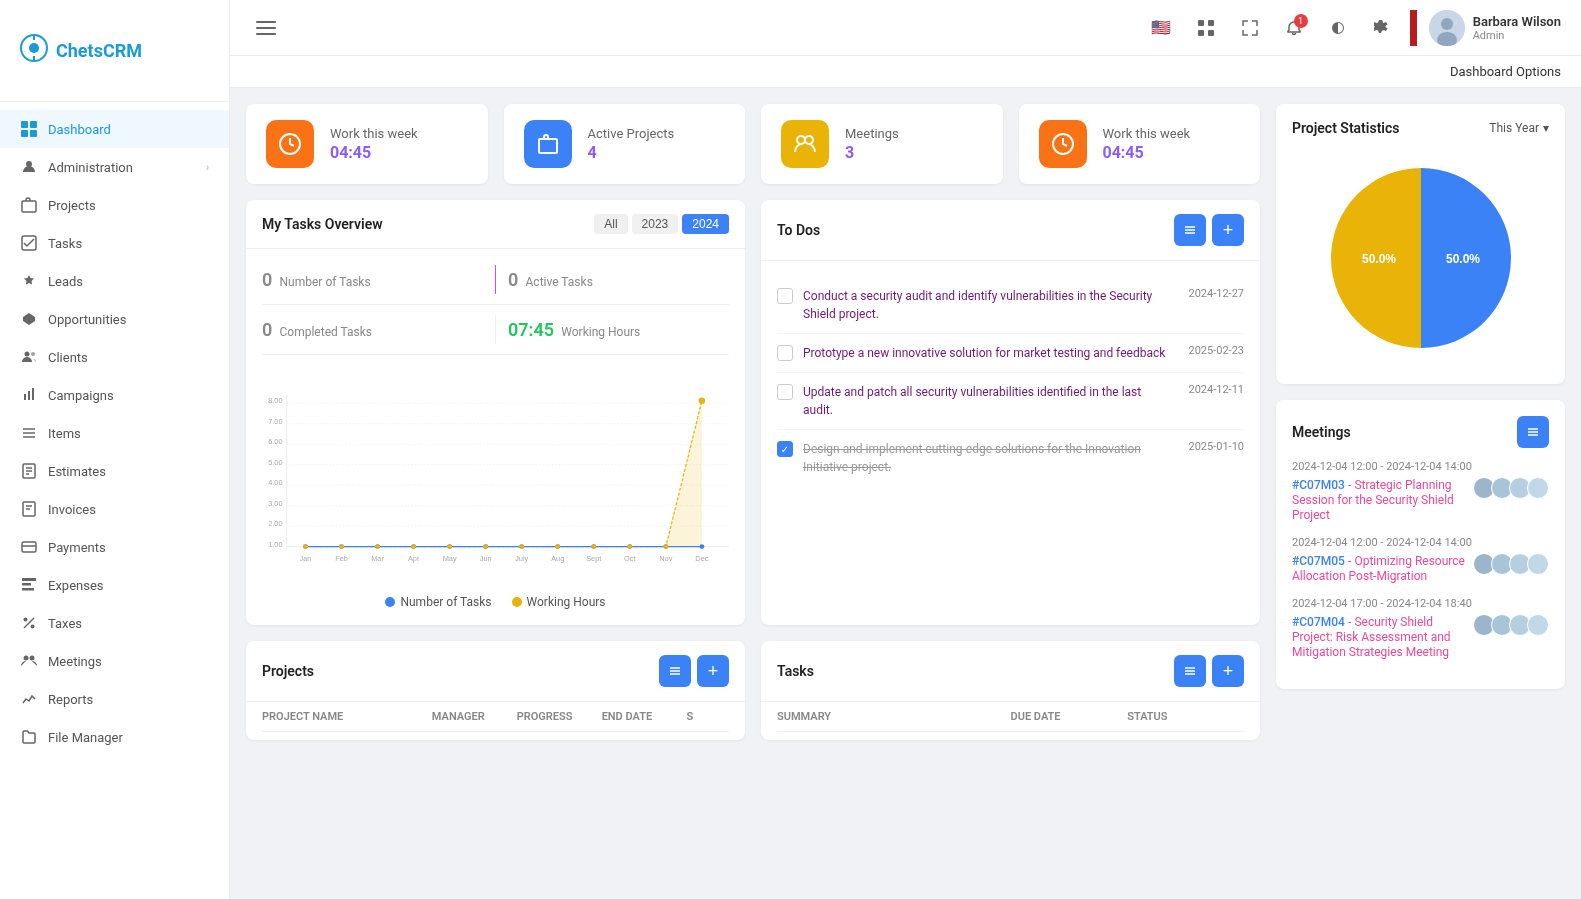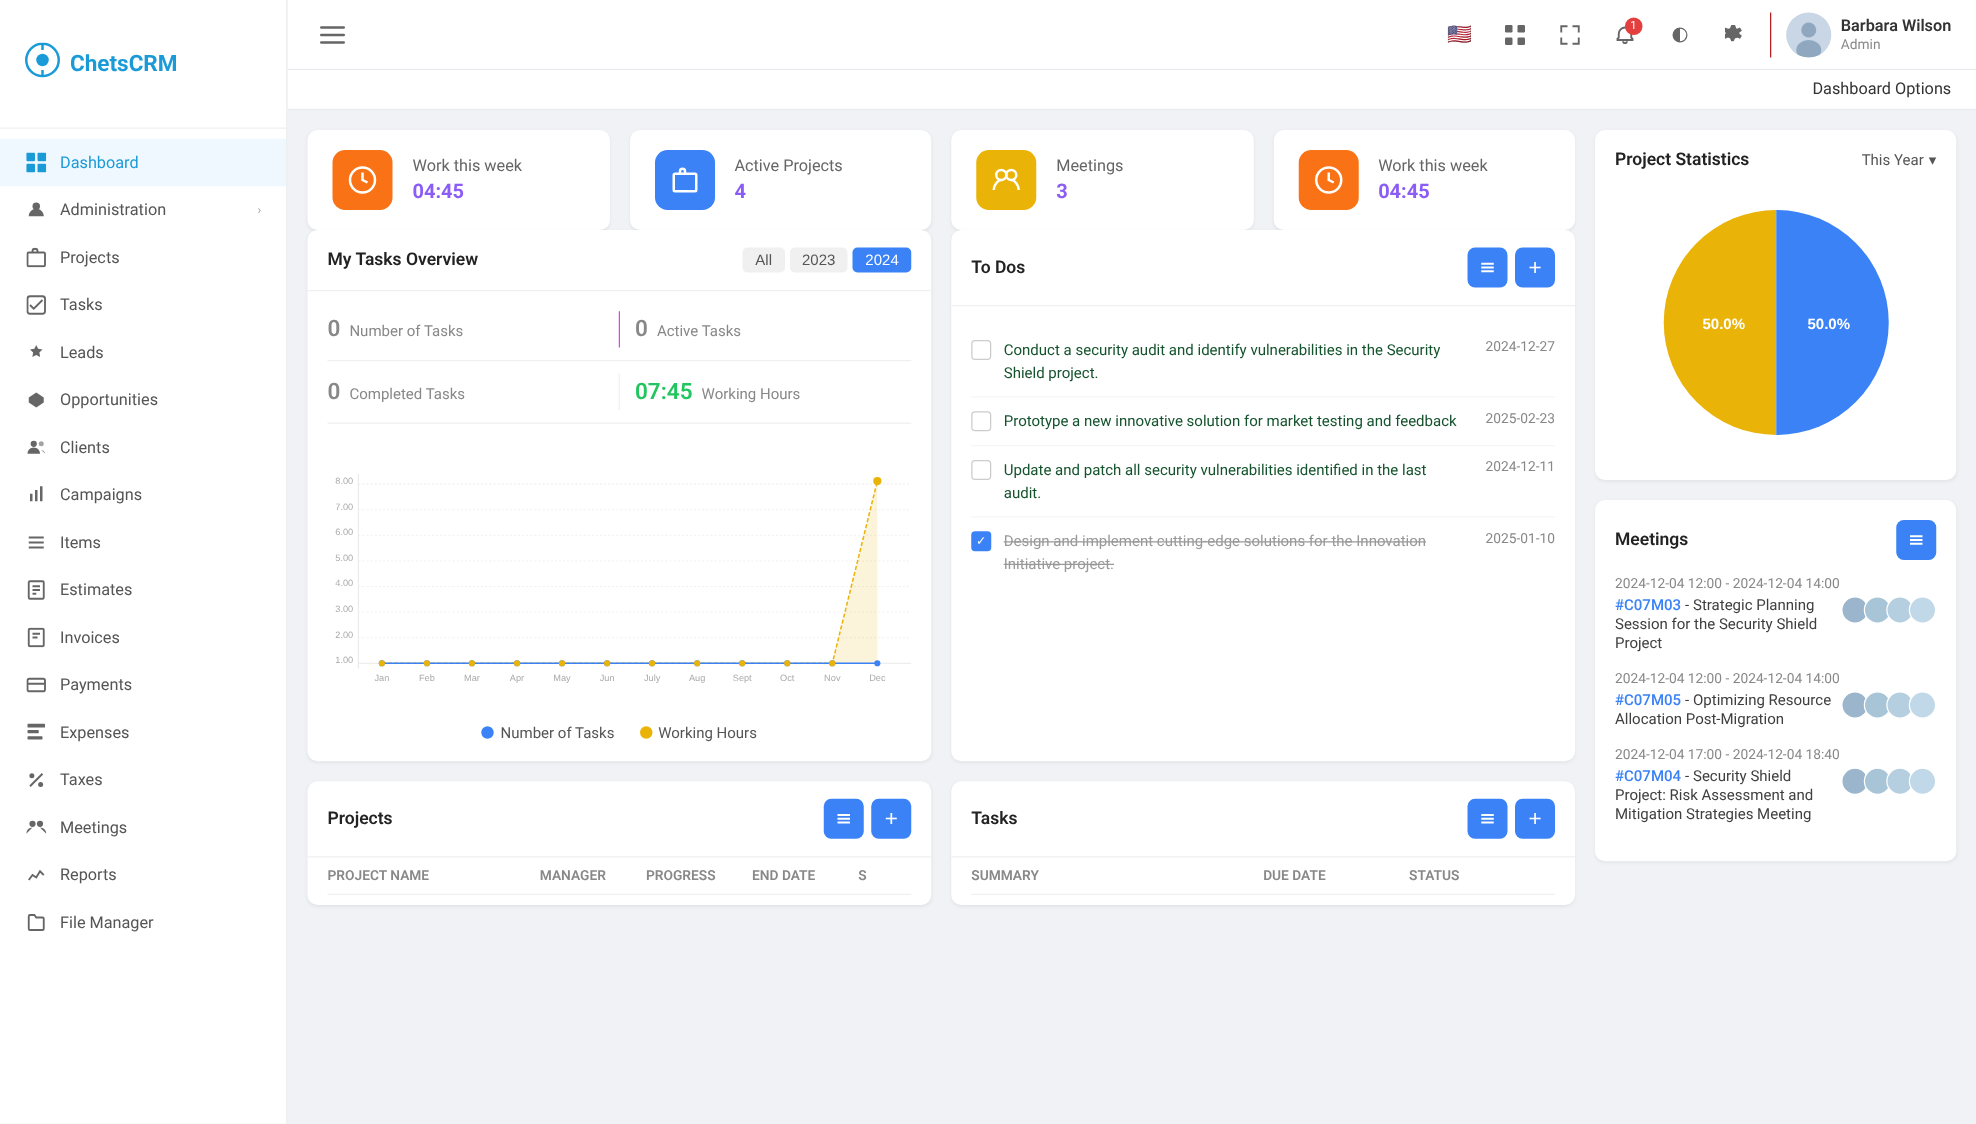--- a/index.html
+++ b/index.html
@@ -22,37 +22,37 @@
     
     .main-area { flex: 1; display: flex; flex-direction: column; overflow: hidden; }
     
     
     .header { background: #fff; border-bottom: 1px solid #e8eaed; padding: 0 20px; height: 56px; display: flex; align-items: center; gap: 12px; flex-shrink: 0; }
     .header-spacer { flex: 1; }
     .header-actions { display: flex; align-items: center; gap: 12px; }
     .header-icon { width: 32px; height: 32px; display: flex; align-items: center; justify-content: center; cursor: pointer; border-radius: 6px; color: #555; font-size: 16px; }
     .notif-wrapper { position: relative; }
     .notif-badge { position: absolute; top: 2px; right: 2px; background: #e53e3e; color: #fff; border-radius: 50%; width: 14px; height: 14px; font-size: 9px; display: flex; align-items: center; justify-content: center; }
-    .user-section { display: flex; align-items: center; gap: 8px; padding-left: 12px; border-left: 1px solid #b91c1c; cursor: pointer; }
+    .user-section { display: flex; align-items: center; gap: 8px; padding-left: 12px; border-left: 7px solid #b91c1c; cursor: pointer; }
     .user-avatar { width: 36px; height: 36px; border-radius: 50%; background: #c8d6e5; display: flex; align-items: center; justify-content: center; overflow: hidden; font-size: 14px; }
     .user-info { display: flex; flex-direction: column; }
     .user-name { font-size: 13px; font-weight: 600; color: #333; }
     .user-role { font-size: 11px; color: #888; }
     
     
     .dashboard-options-bar { background: #fff; border-bottom: 1px solid #e8eaed; padding: 8px 20px; display: flex; justify-content: flex-end; align-items: center; flex-shrink: 0; }
     .dashboard-options-btn { font-size: 13px; color: #333; cursor: pointer; }
     
     
     .content { flex: 1; overflow-y: auto; padding: 16px; display: flex; gap: 16px; }
     .content-left { flex: 1; min-width: 0; }
     .content-right { width: 289px; flex-shrink: 0; }
     
     
-    .stats-row { display: flex; gap: 16px; margin-bottom: 0; border-radius: 18px; }
+    .stats-row { display: flex; gap: 16px; margin-bottom: 16px; border-radius: 18px; }
     .stat-card { flex: 1; background: #fff; border-radius: 8px; padding: 16px 20px; display: flex; align-items: center; gap: 16px; box-shadow: 0 1px 3px rgba(0,0,0,0.06); }
     .stat-icon { width: 48px; height: 48px; border-radius: 10px; display: flex; align-items: center; justify-content: center; font-size: 22px; color: #fff; flex-shrink: 0; }
     .stat-icon.orange { background: #f97316; }
     .stat-icon.blue { background: #3b82f6; }
     .stat-icon.yellow { background: #eab308; }
     .stat-icon.orange2 { background: #f97316; }
     .stat-info .stat-label { font-size: 13px; color: #666; }
     .stat-info .stat-value { font-size: 16px; font-weight: 700; color: #8b5cf6; margin-top: 2px; }
     
     
@@ -74,21 +74,21 @@
     
     
     .panels-row { display: flex; gap: 16px; }
     .panel-half { flex: 1; min-width: 0; }
     
     
     .todo-item { display: flex; align-items: flex-start; gap: 10px; padding: 10px 0; border-bottom: 1px solid #f5f5f5; }
     .todo-item:last-child { border-bottom: none; }
     .todo-checkbox { width: 16px; height: 16px; border: 1.5px solid #ccc; border-radius: 3px; flex-shrink: 0; margin-top: 1px; cursor: pointer; display: flex; align-items: center; justify-content: center; }
     .todo-checkbox.checked { background: #3b82f6; border-color: #3b82f6; color: #fff; font-size: 10px; }
-    .todo-text { flex: 1; font-size: 12px; color: #14532d; line-height: 1.5; }
+    .todo-text { flex: 1; font-size: 12px; color: #701a75; line-height: 1.5; }
     .todo-text.strikethrough { text-decoration: line-through; color: #999; }
     .todo-date { font-size: 11px; color: #888; white-space: nowrap; margin-left: 8px; }
     
     .btn-icon { width: 32px; height: 32px; border-radius: 6px; background: #3b82f6; color: #fff; border: none; cursor: pointer; display: flex; align-items: center; justify-content: center; font-size: 16px; }
     .panel-action-btns { display: flex; gap: 6px; }
     
     
     .right-panel { background: #fff; border-radius: 8px; box-shadow: 0 1px 3px rgba(0,0,0,0.06); margin-bottom: 16px; padding: 16px; }
     .right-panel-header { display: flex; align-items: center; justify-content: space-between; margin-bottom: 12px; }
     .right-panel-title { font-size: 14px; font-weight: 600; color: #222; }
@@ -96,21 +96,21 @@
     
     
     .pie-container { display: flex; justify-content: center; align-items: center; padding: 10px 0; }
     
     
     .meeting-item { margin-bottom: 14px; }
     .meeting-date { font-size: 11px; color: #888; margin-bottom: 4px; }
     .meeting-content { display: flex; align-items: flex-start; gap: 8px; }
     .meeting-text { flex: 1; }
     .meeting-link { color: #3b82f6; font-size: 12px; font-weight: 500; }
-    .meeting-desc { font-size: 12px; color: #404040; margin-top: 17px; }
+    .meeting-desc { font-size: 12px; color: #ec4899; margin-top: 17px; }
     .meeting-avatars { display: flex; }
     .m-avatar { width: 22px; height: 22px; border-radius: 50%; background: #c8d6e5; border: 1px solid #fff; margin-left: -4px; font-size: 8px; display: flex; align-items: center; justify-content: center; color: #555; }
     .m-avatar:first-child { margin-left: 0; }
     .th { font-size: 11px; color: #888; font-weight: 600; text-transform: uppercase; }
     
     svg text { font-family: -apple-system, sans-serif; }
   </style>
 </head>
 <body>
 

